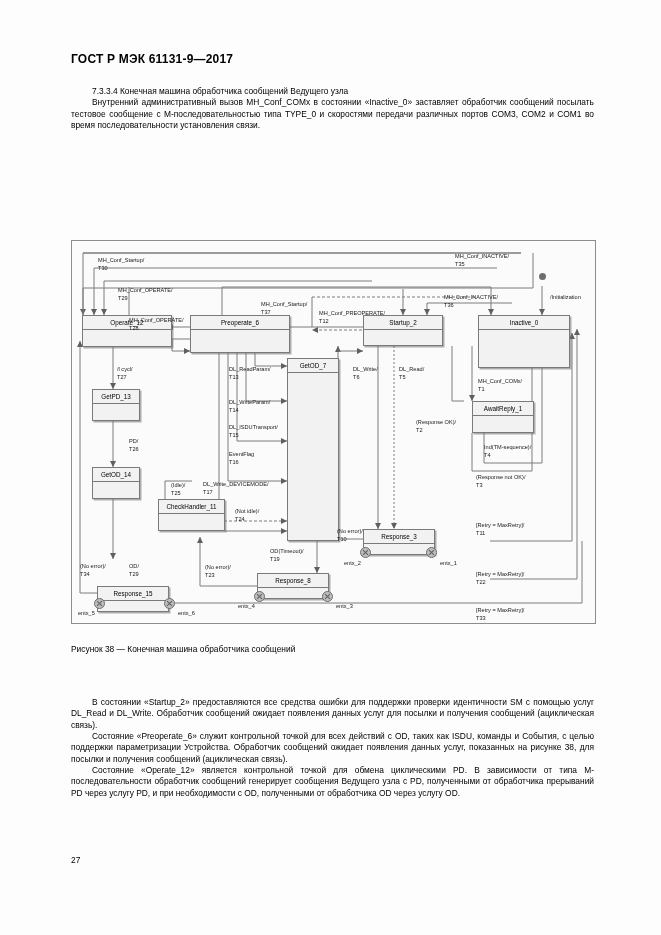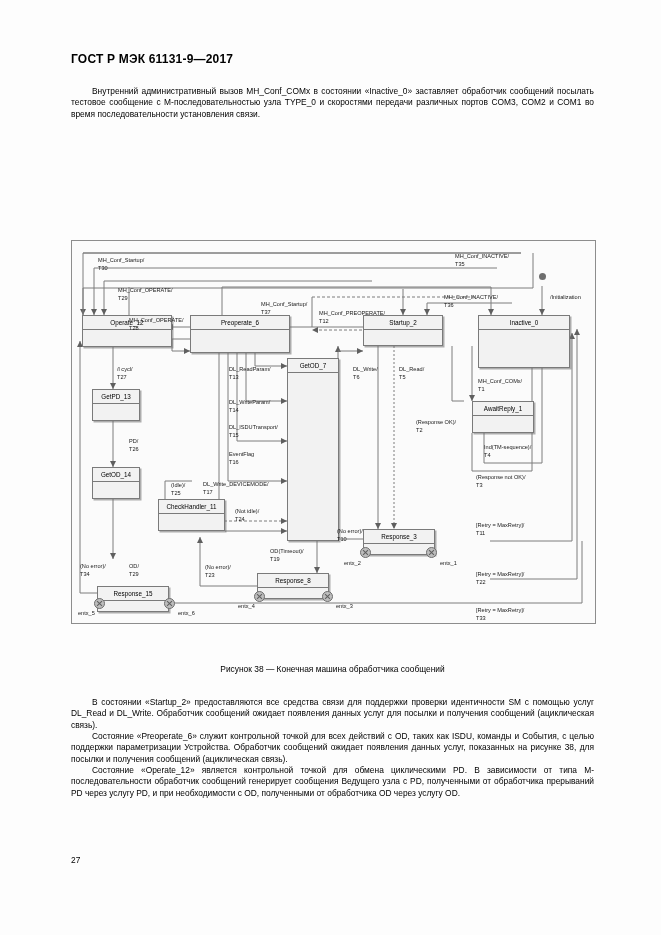--- a/index.html
+++ b/index.html
@@ -34,22 +34,22 @@
     font-size: 8.4px;
     line-height: 11.35px;
     text-align: justify;
   }
   .textcol p { margin: 0; text-indent: 21px; }
   #top-text { top: 86px; }
   #bottom-text { top: 697px; }
   .caption {
     position: absolute;
     left: 71px; width: 523px;
-    top: 664px;
-    text-align: center;
+    top: 644px;
+    text-align: left;
     font-size: 8.4px;
     line-height: 11.4px;
   }
   .pagenum {
     position: absolute;
     left: 71px; top: 855px;
     font-size: 8.4px;
   }
   
   #figure {
@@ -109,21 +109,22 @@
   }
 </style>
 </head>
 <body>
 
 <div class="page">
 
   <div class="std-header">ГОСТ Р МЭК 61131-9—2017</div>
 
   <div class="textcol" id="top-text">
-    <p>Внутренний административный вызов MH_Conf_COMx в состоянии «Inactive_0» заставляет обработчик сообщений посылать тестовое сообщение с М-последовательностью узла TYPE_0 и скоростями передачи различных портов COM3, COM2 и COM1 во время последовательности установления связи.</p>
+    <p>7.3.3.4 Конечная машина обработчика сообщений Ведущего узла</p>
+    <p>Внутренний административный вызов MH_Conf_COMx в состоянии «Inactive_0» заставляет обработчик сообщений посылать тестовое сообщение с М-последовательностью типа TYPE_0 и скоростями передачи различных портов COM3, COM2 и COM1 во время последовательности установления связи.</p>
   </div>
 
   <div id="figure">
 
     <svg id="figsvg" width="521" height="380" viewBox="0 0 521 380">
       <defs>
         <marker id="ah" markerWidth="7" markerHeight="7" refX="6" refY="3" orient="auto" markerUnits="userSpaceOnUse">
           <path d="M0,0 L6,3 L0,6 z" fill="#5f5f5f"></path>
         </marker>
       </defs>
@@ -364,20 +365,20 @@
     <div class="lbl" style="left:8px; top:322px;">(No error)/</div>
     <div class="lbl" style="left:8px; top:330px;">T34</div>
 
   </div>
 
   <div class="caption">
     <div>Рисунок 38 — Конечная машина обработчика сообщений</div>
   </div>
 
   <div class="textcol" id="bottom-text">
-    <p>В состоянии «Startup_2» предоставляются все средства связи для поддержки проверки идентичности SM с помощью услуг DL_Read и DL_Write. Обработчик сообщений ожидает появления данных услуг для посылки и получения сообщений (ациклическая связь).</p>
+    <p>В состоянии «Startup_2» предоставляются все средства ошибки для поддержки проверки идентичности SM с помощью услуг DL_Read и DL_Write. Обработчик сообщений ожидает появления данных услуг для посылки и получения сообщений (ациклическая связь).</p>
     <p>Состояние «Preoperate_6» служит контрольной точкой для всех действий с OD, таких как ISDU, команды и События, с целью поддержки параметризации Устройства. Обработчик сообщений ожидает появления данных услуг, показанных на рисунке 38, для посылки и получения сообщений (ациклическая связь).</p>
     <p>Состояние «Operate_12» является контрольной точкой для обмена циклическими PD. В зависимости от типа М-последовательности обработчик сообщений генерирует сообщения Ведущего узла с PD, полученными от обработчика прерываний PD через услугу PD, и при необходимости с OD, полученными от обработчика OD через услугу OD.</p>
   </div>
 
   <div class="pagenum">27</div>
 
 </div>
 
 </body></html>

